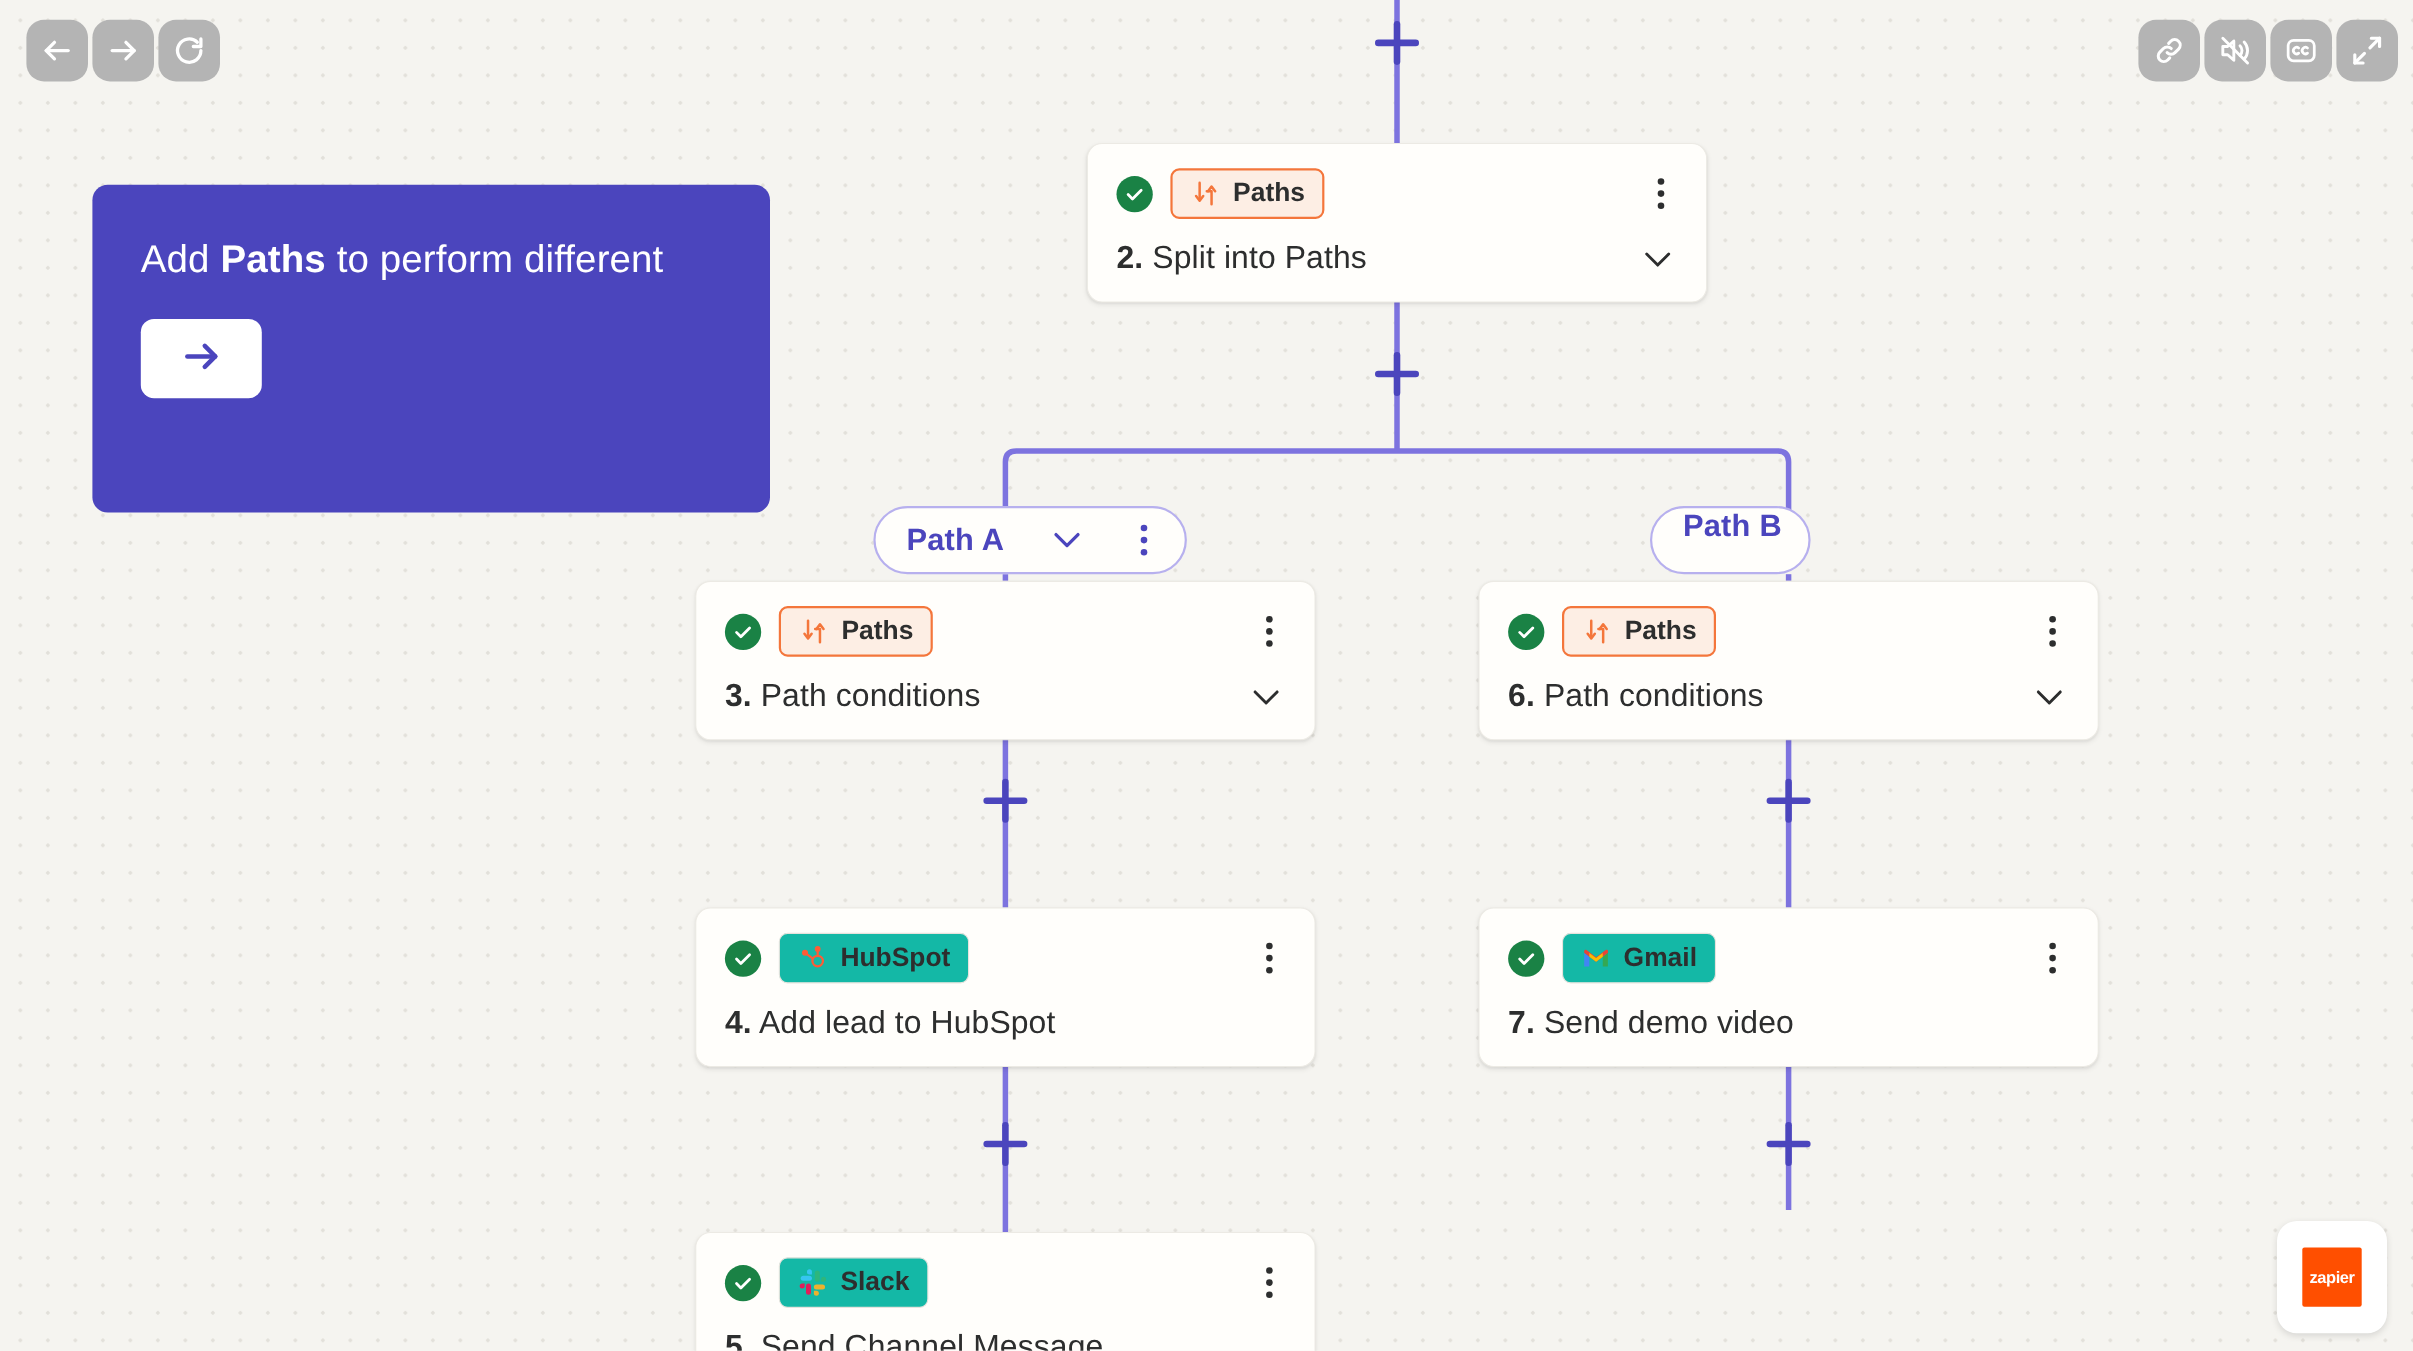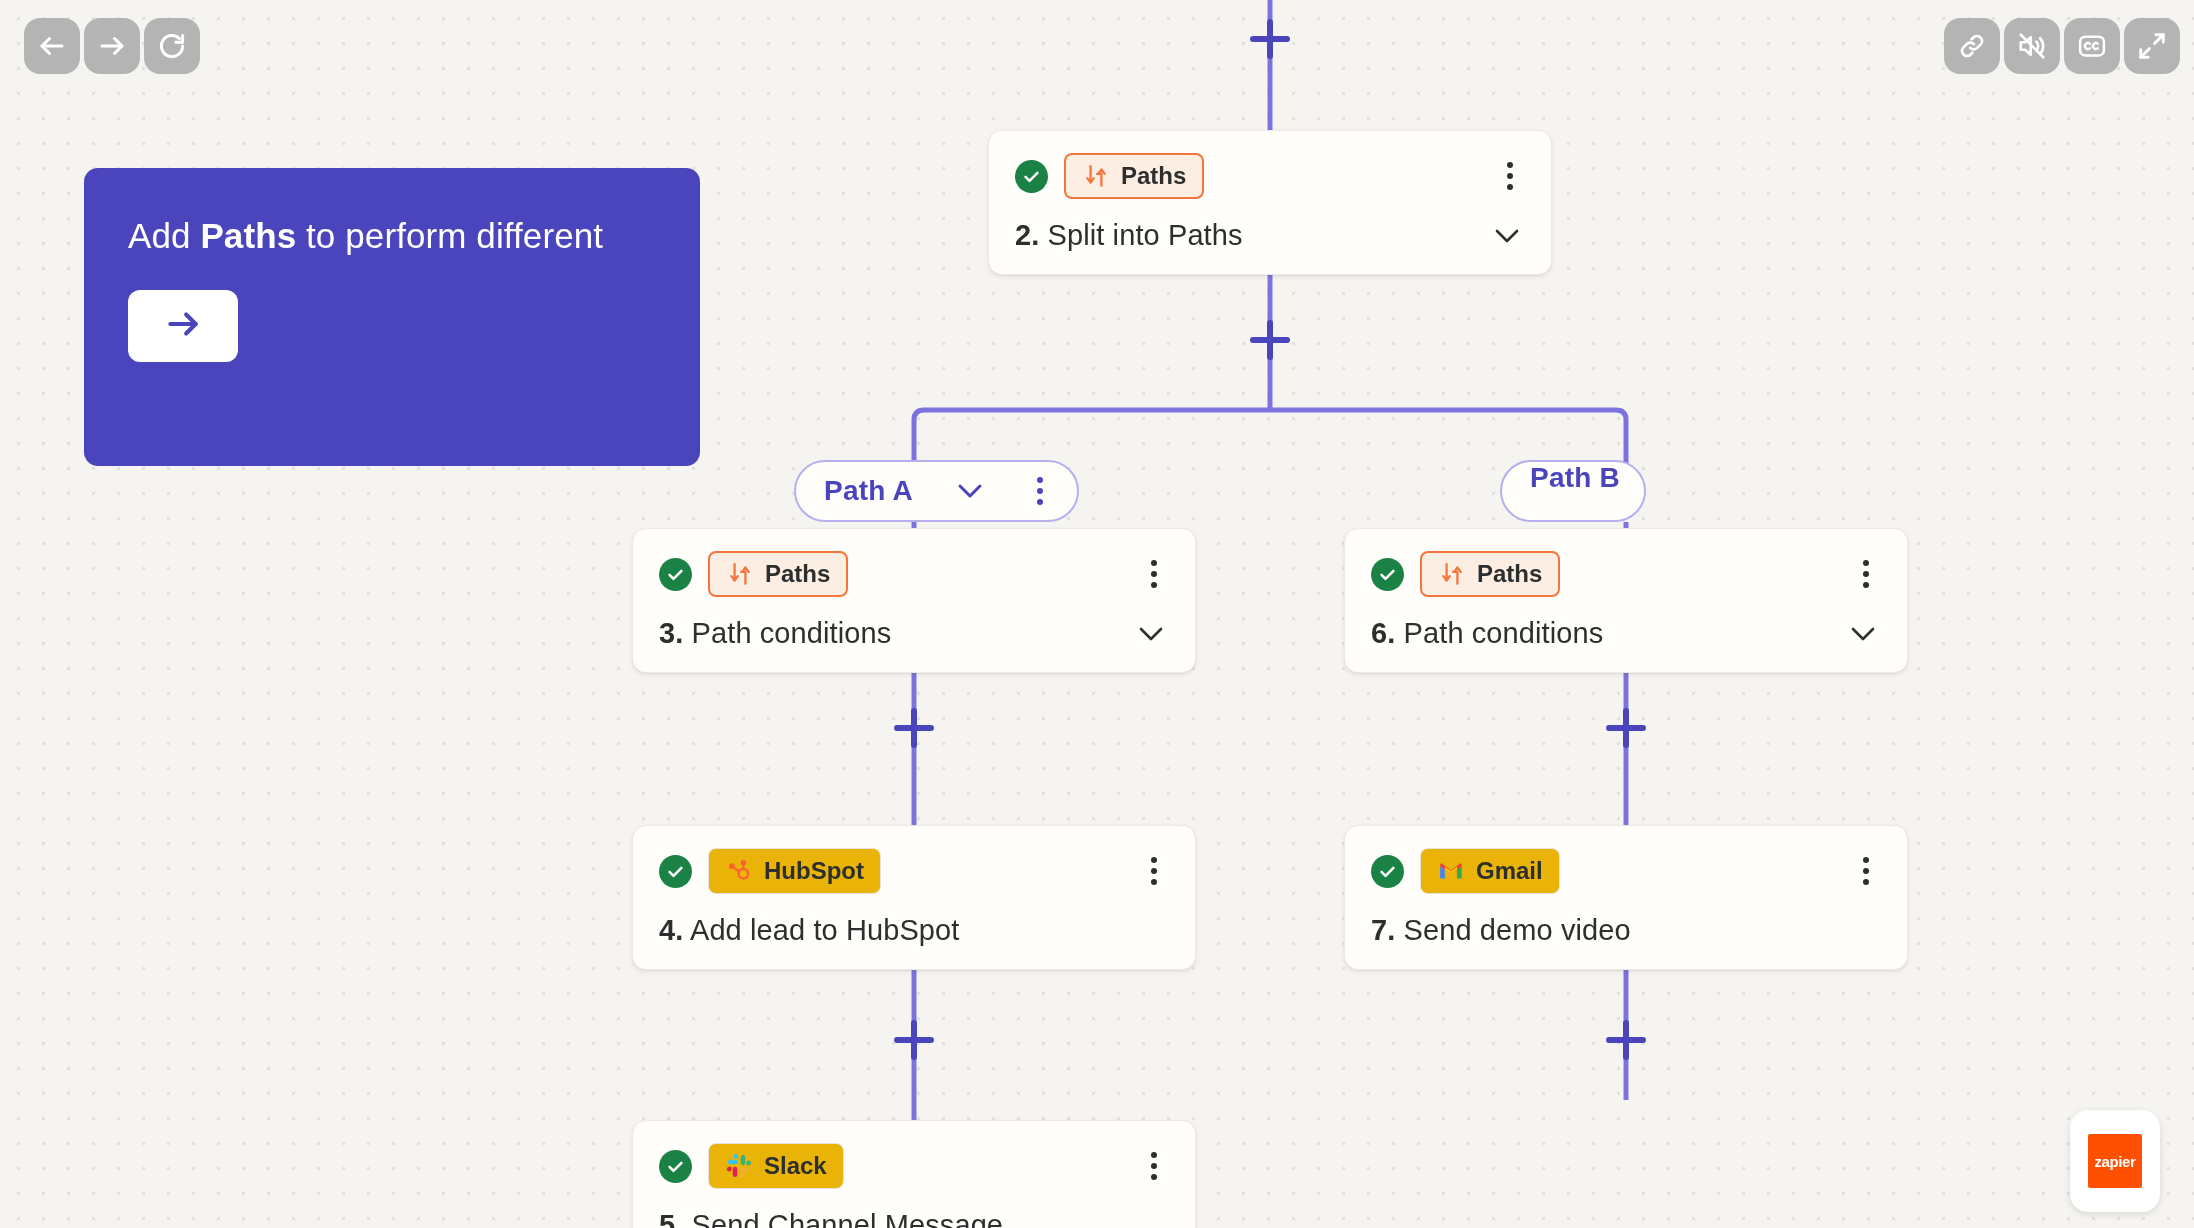--- a/index.html
+++ b/index.html
@@ -72,21 +72,21 @@
     background: #1a8245;
     display: flex; align-items: center; justify-content: center;
     flex: none;
   }
   .check svg { width: 19px; height: 19px; }
   .app-pill {
     display: inline-flex; align-items: center; gap: 11px;
     height: 46px;
     padding: 0 16px;
     border-radius: 8px;
-    background: #eab308;
+    background: #14b8a6;
     border: 1px solid #e6e3dd;
     font-size: 24px;
     font-weight: 700;
     color: #2d2e2e;
     white-space: nowrap;
   }
   .app-pill.paths {
     background: #fdeee4;
     border: 2px solid #f4763b;
   }
@@ -129,21 +129,21 @@
   }
   .path-pill .plabel { font-size: 28px; font-weight: 700; color: #4b45bd; letter-spacing: 0.2px; }
   .path-pill .chev svg path { stroke: #4b45bd; }
   .path-pill .kebab { position: static; transform: none; height: 34px; }
   .path-pill .kebab i { background: #4b45bd; width: 6px; height: 6px; }
 
   
   #zapier-badge {
     position: absolute;
     left: 2070px; top: 1110px;
-    width: 90px; height: 102px;
+    width: 100px; height: 102px;
     background: #ffffff;
     border-radius: 18px;
     box-shadow: 0 2px 7px rgba(0,0,0,0.12);
     display: flex; align-items: center; justify-content: center;
   }
   #zapier-badge .sq {
     width: 54px; height: 54px; background: #ff4f00; border-radius: 2px;
     display: flex; align-items: center; justify-content: center;
   }
   #zapier-badge .sq span {

